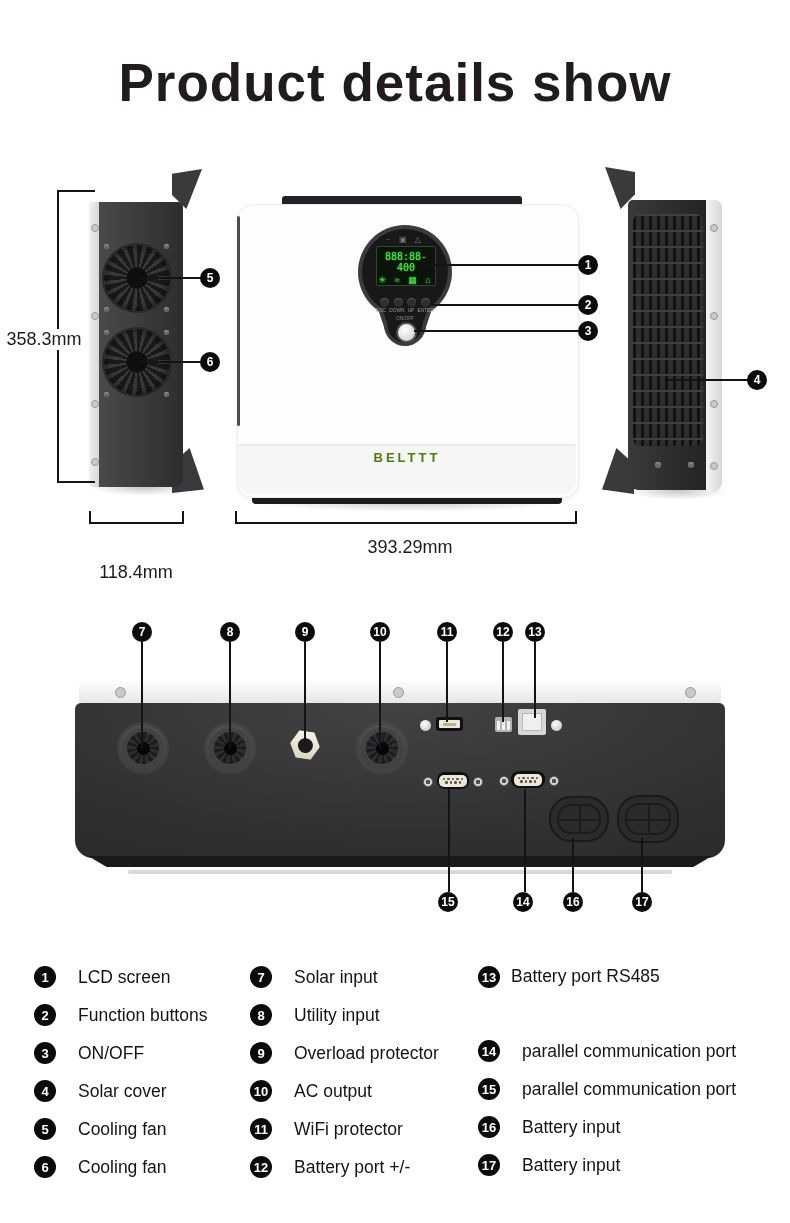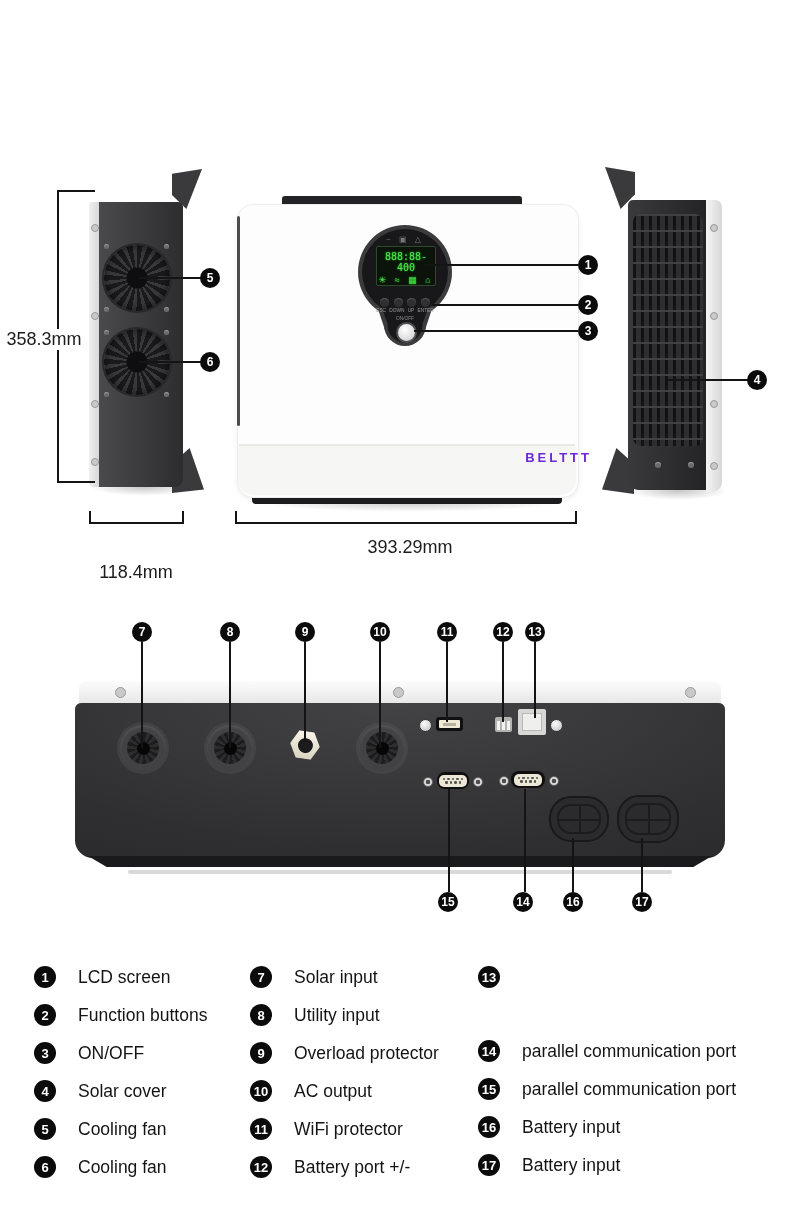--- a/index.html
+++ b/index.html
@@ -43,22 +43,22 @@
        border-radius:3px 3px 0 0;z-index:1;}
   .front-body{position:absolute;left:237px;top:204px;width:340px;height:292px;background:#fdfdfd;
        border:1px solid #ededed;border-radius:16px;z-index:2;box-shadow:0 2px 5px rgba(0,0,0,.06);}
   .front-lower{position:absolute;left:238px;top:445px;width:338px;height:50px;background:#f6f6f5;
        border-radius:0 0 15px 15px;z-index:2;}
   .front-seam{position:absolute;left:239px;top:444px;width:336px;height:2px;background:#e9e9e8;z-index:3;}
   .front-edge{position:absolute;left:237px;top:216px;width:3px;height:210px;background:#4c4c4e;
        border-radius:2px;z-index:3;}
   .front-base{position:absolute;left:252px;top:490px;width:310px;height:14px;background:#1d1d1f;
        border-radius:4px;z-index:1;}
-  .logo{position:absolute;left:237px;top:450px;width:340px;text-align:right;font-size:13px;
-       font-weight:bold;letter-spacing:3px;color:#6d28d9;z-index:4;margin-left:15px;}
+  .logo{position:absolute;left:237px;top:450px;width:340px;text-align:center;font-size:13px;
+       font-weight:bold;letter-spacing:3px;color:#4d7c0f;z-index:4;}
   .lcd{position:absolute;left:376px;top:246px;width:58px;height:38px;background:#0b130b;
        border:1px solid #2c4a2c;border-radius:2px;z-index:5;overflow:hidden;}
   .lcd-line1{margin-top:4px;text-align:center;font-family:"DejaVu Sans Mono",monospace;
        font-size:10px;color:#4fe84f;letter-spacing:0px;text-shadow:0 0 2px #2bd12b;}
   .lcd-line2{margin-top:2px;text-align:center;font-size:9px;color:#46d846;letter-spacing:3px;
        text-shadow:0 0 2px #2bd12b;}
   .panel-icons{position:absolute;left:383px;top:235px;width:44px;text-align:center;font-size:8px;
        letter-spacing:3px;color:#77777a;z-index:5;}
   .btn-row{position:absolute;left:380px;top:298px;width:50px;height:9px;display:flex;
        justify-content:space-between;z-index:5;}
@@ -123,20 +123,21 @@
   .lbadge{width:22px;height:22px;border-radius:50%;background:#0b0b0b;color:#fff;font-weight:bold;
        font-size:13px;display:flex;align-items:center;justify-content:center;flex:0 0 22px;}
   .ltext{margin-left:22px;font-size:17.5px;color:#141414;white-space:nowrap;}
   .ltext2 div{line-height:36px;font-size:17.5px;color:#141414;white-space:nowrap;}
 </style>
 </head>
 <body>
 
 <div class="stage">
 
+  <h1 class="title">Product details show</h1>
 
   <div class="vline" style="left:57px;top:190px;height:293px;"></div>
   <div class="hline" style="left:57px;top:190px;width:38px;"></div>
   <div class="hline" style="left:57px;top:481px;width:38px;"></div>
   <div class="dimlabel" style="left:2px;top:329px;width:84px;">358.3mm</div>
 
   <div class="shadow" style="left:90px;top:478px;width:108px;height:18px;"></div>
   <div class="tab" style="left:172px;top:169px;width:30px;height:40px;clip-path:polygon(0 12%,100% 0,48% 100%,0 65%);"></div>
   <div class="tab" style="left:172px;top:448px;width:32px;height:45px;clip-path:polygon(0 35%,55% 0,100% 92%,0 100%);"></div>
   <div class="strip-left"></div>
@@ -402,20 +403,21 @@
     <div class="lrow">
       <div class="lbadge">12</div>
       <div class="ltext">Battery port +/-</div>
     </div>
   </div>
 
   <div class="legend-col" style="left:478px;">
     <div class="lrow2">
       <div class="lbadge" style="margin-top:8px;">13</div>
       <div class="ltext ltext2" style="margin-left:11px;">
+        <div>Battery port RS485</div>
       </div>
     </div>
     <div class="lrow">
       <div class="lbadge">14</div>
       <div class="ltext">parallel communication port</div>
     </div>
     <div class="lrow">
       <div class="lbadge">15</div>
       <div class="ltext">parallel communication port</div>
     </div>

